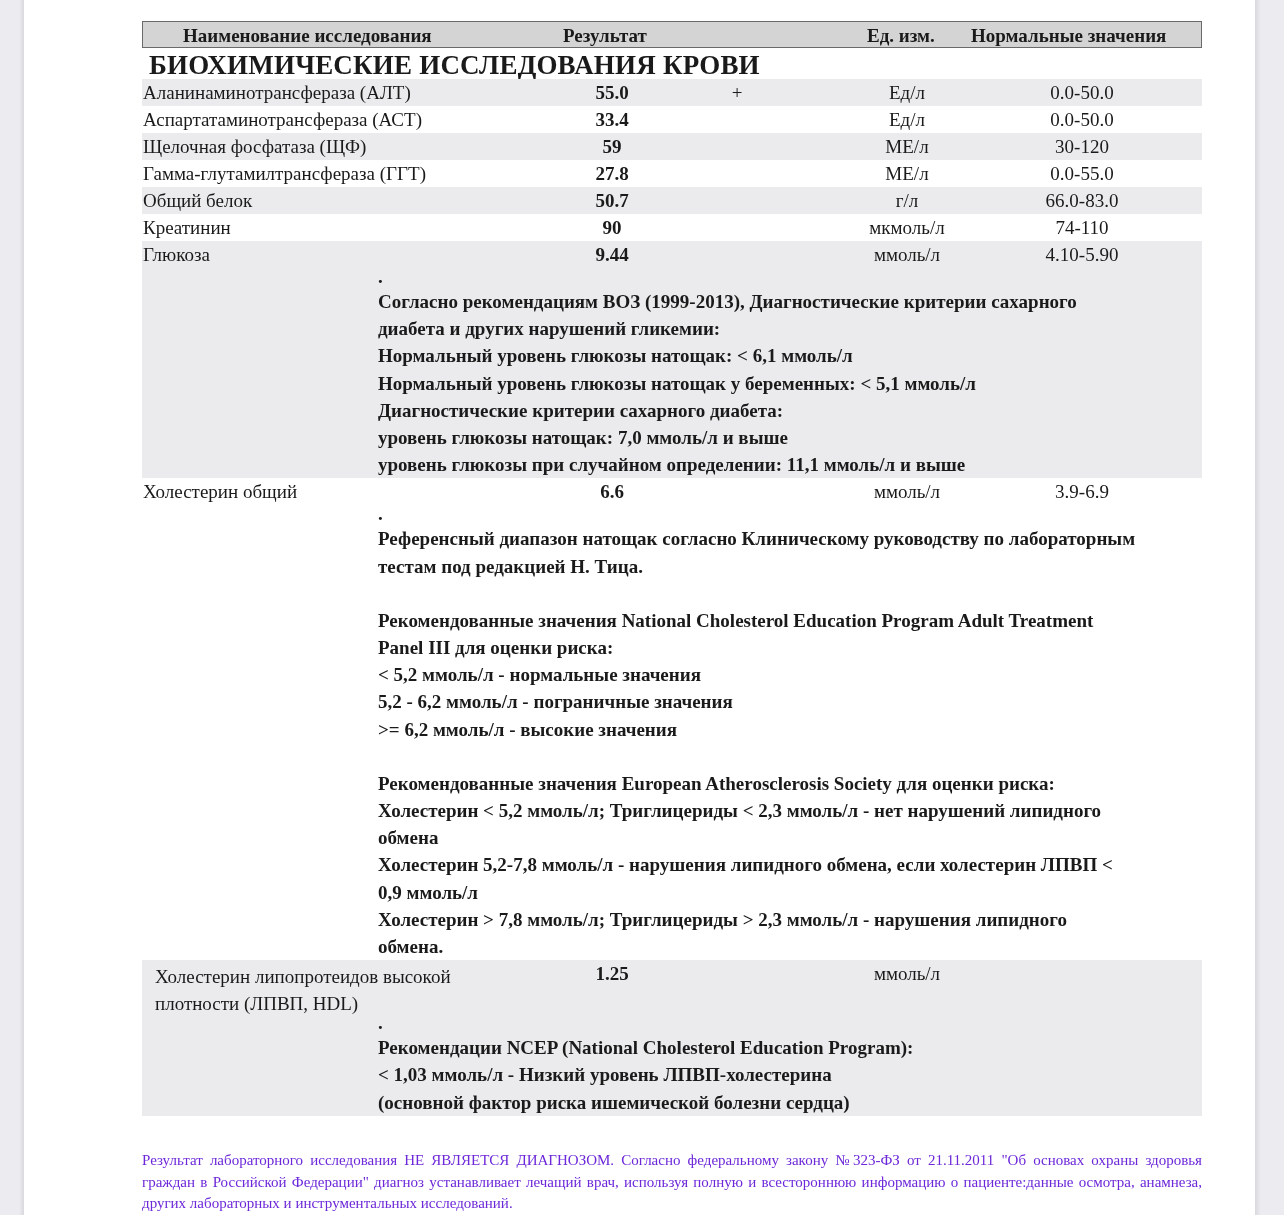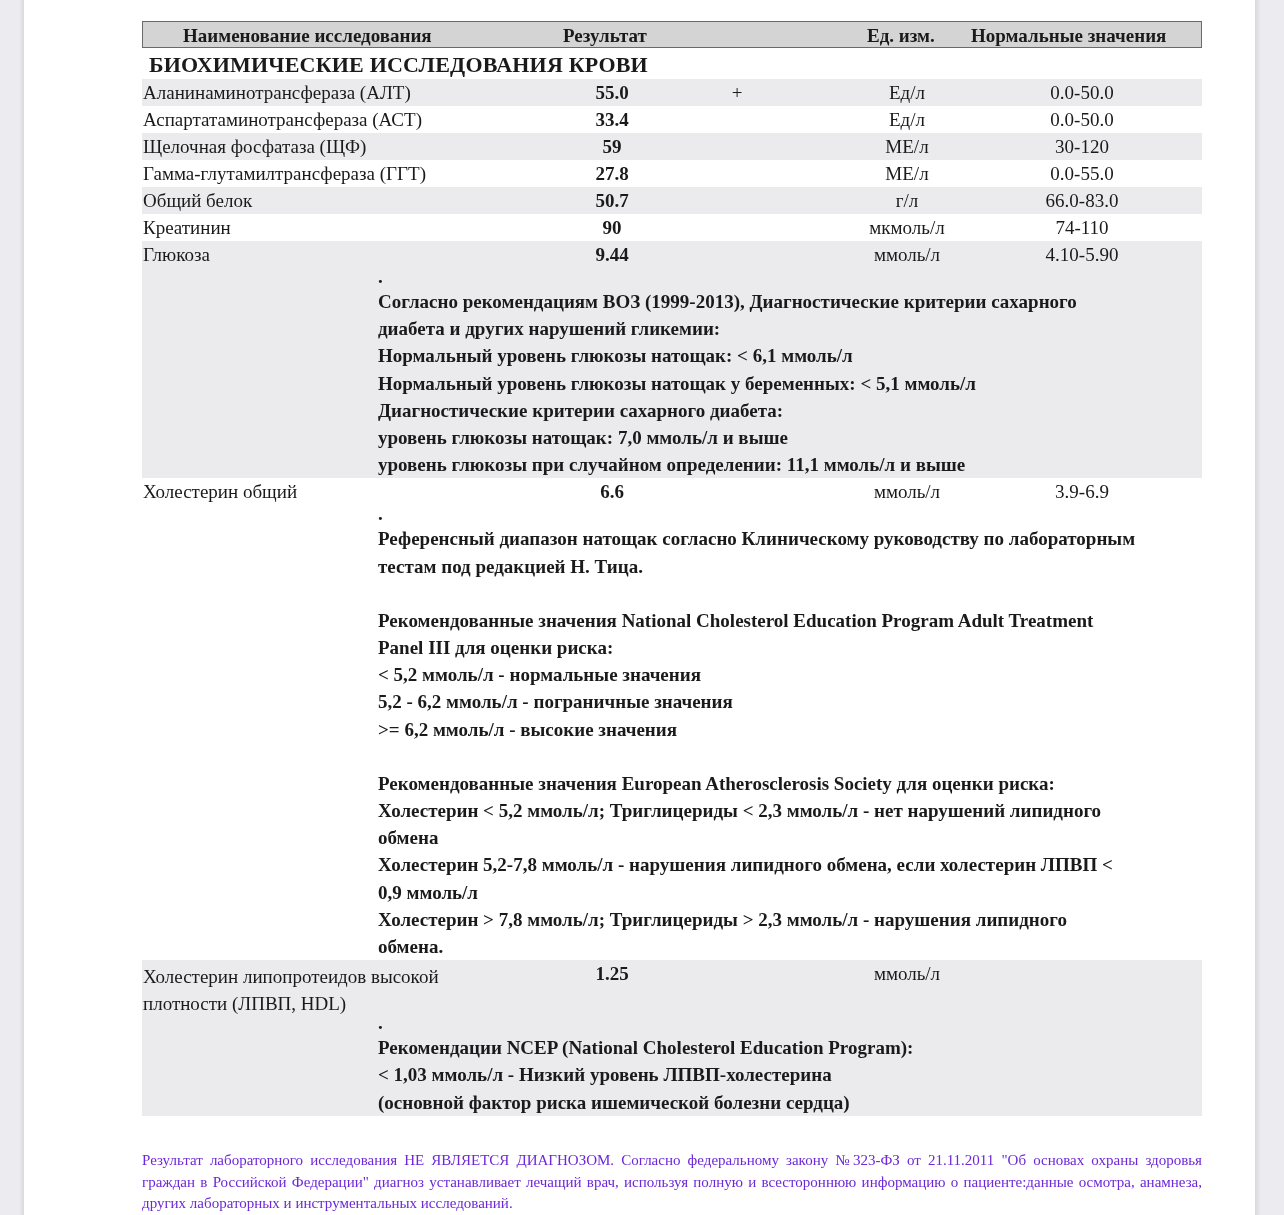--- a/index.html
+++ b/index.html
@@ -24,21 +24,21 @@
     box-sizing: border-box; position: relative;
     font-weight: bold; font-size: 19px;
   }
   .table-header span { position: absolute; top: 3px; white-space: nowrap; }
   .th-name { left: 40px; }
   .th-result { left: 420px; }
   .th-unit { left: 724px; }
   .th-norm { left: 828px; }
 
   .section-title {
-    font-weight: bold; font-size: 22px; height: 31px; line-height: 34px;
+    font-weight: bold; font-size: 27px; height: 31px; line-height: 34px;
     padding-left: 7px; letter-spacing: 0.2px;
   }
 
   .row { position: relative; height: 27px; font-size: 19px; }
   .row.shade { background: #ebebed; }
   .row .c { position: absolute; top: 3px; white-space: nowrap; }
   .c-name { left: 1px; text-align: right; }
   .c-result { left: 420px; width: 100px; text-align: center; font-weight: bold; }
   .c-flag { left: 585px; width: 20px; text-align: center; }
   .c-unit { left: 700px; width: 130px; text-align: center; }
@@ -48,21 +48,21 @@
   .block.shade { background: #ebebed; }
   .block .row { background: transparent; }
   .comment {
     padding-left: 236px; padding-right: 10px;
     font-weight: bold; font-size: 19px; line-height: 27.2px;
   }
   .comment .line { white-space: nowrap; }
   .comment .gap { height: 27px; }
   .dot { height: 20px; font-weight: bold; font-size: 19px; line-height: 18px; }
 
-  .hdl-name { position: absolute; left: 1px; top: 3px; font-size: 19px; line-height: 27px; }
+  .hdl-name { position: absolute; left: 1px; top: 3px; font-size: 19px; line-height: 27px; padding-left: 12px; }
 
   .footer {
     position: absolute; left: 142px; top: 1150px; width: 1060px;
     font-size: 15px; line-height: 21.5px; text-align: justify; color: #6d28d9;
   }
 </style>
 </head>
 <body>
 
 <div class="page-edge-left"></div>

